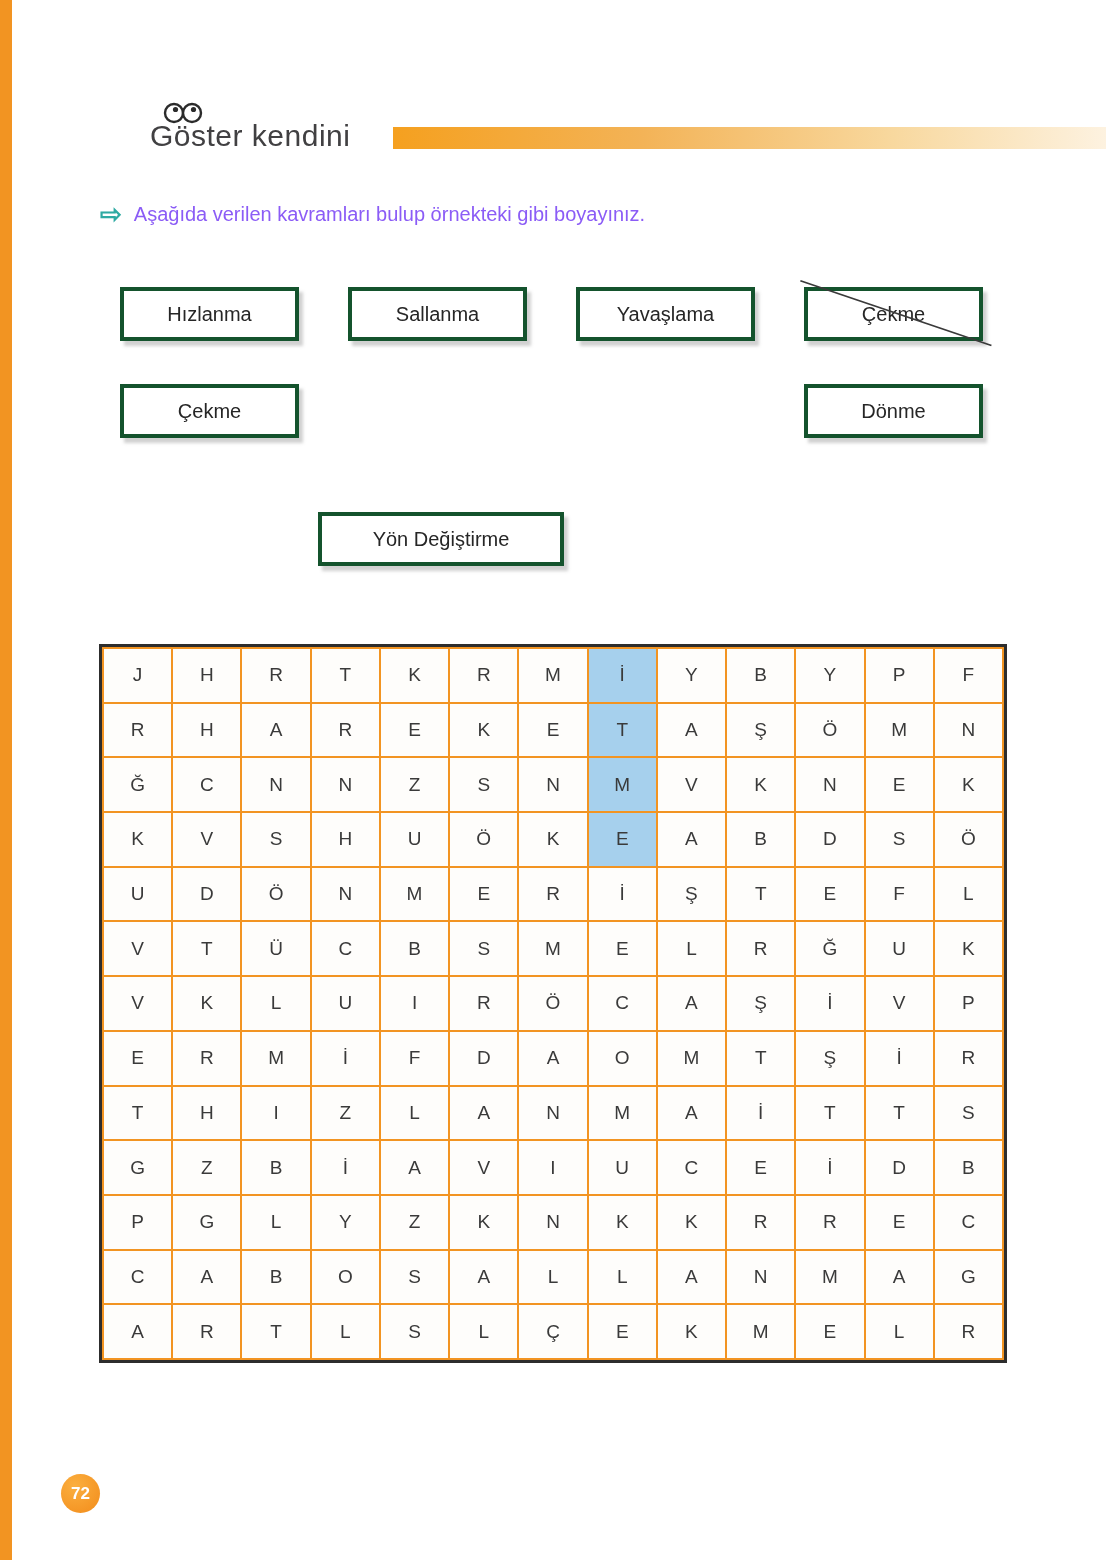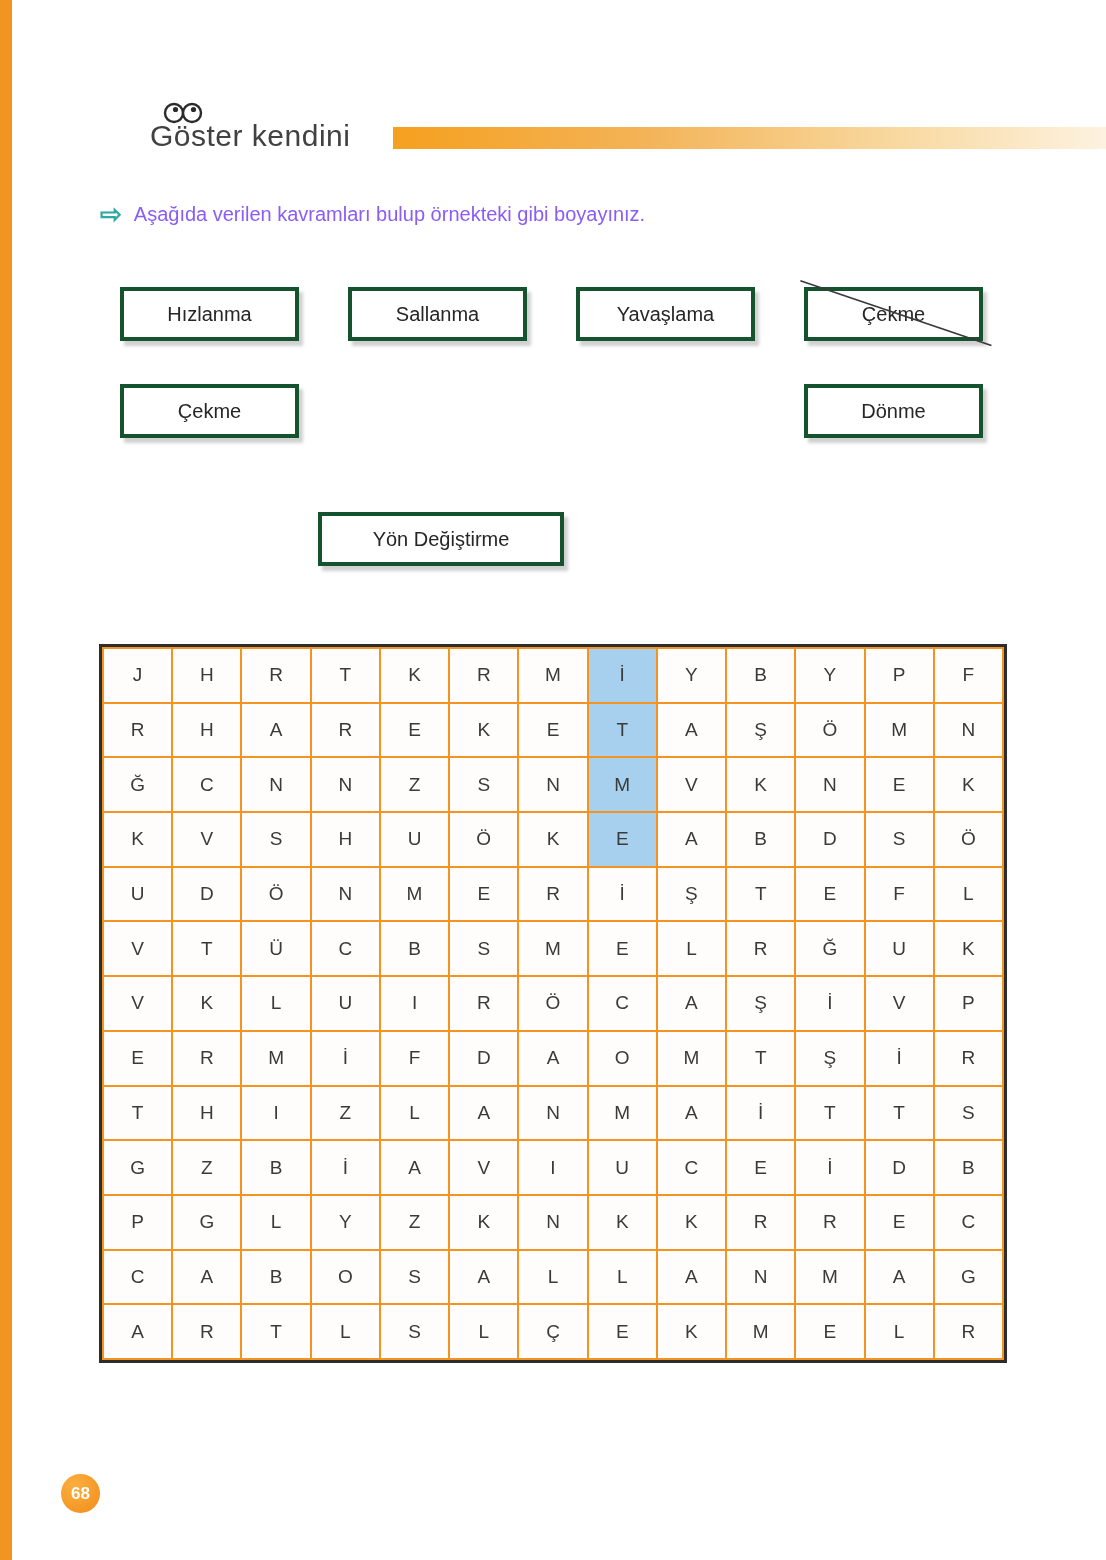--- a/index.html
+++ b/index.html
@@ -268,16 +268,16 @@
         <div class="grid-cell">E</div>
         <div class="grid-cell">K</div>
         <div class="grid-cell">M</div>
         <div class="grid-cell">E</div>
         <div class="grid-cell">L</div>
         <div class="grid-cell">R</div>
       </div>
   </div>
 
   <div class="page-badge">
-    <span>68</span>
+    <span>72</span>
   </div>
 
 </div>
 
 </body></html>

